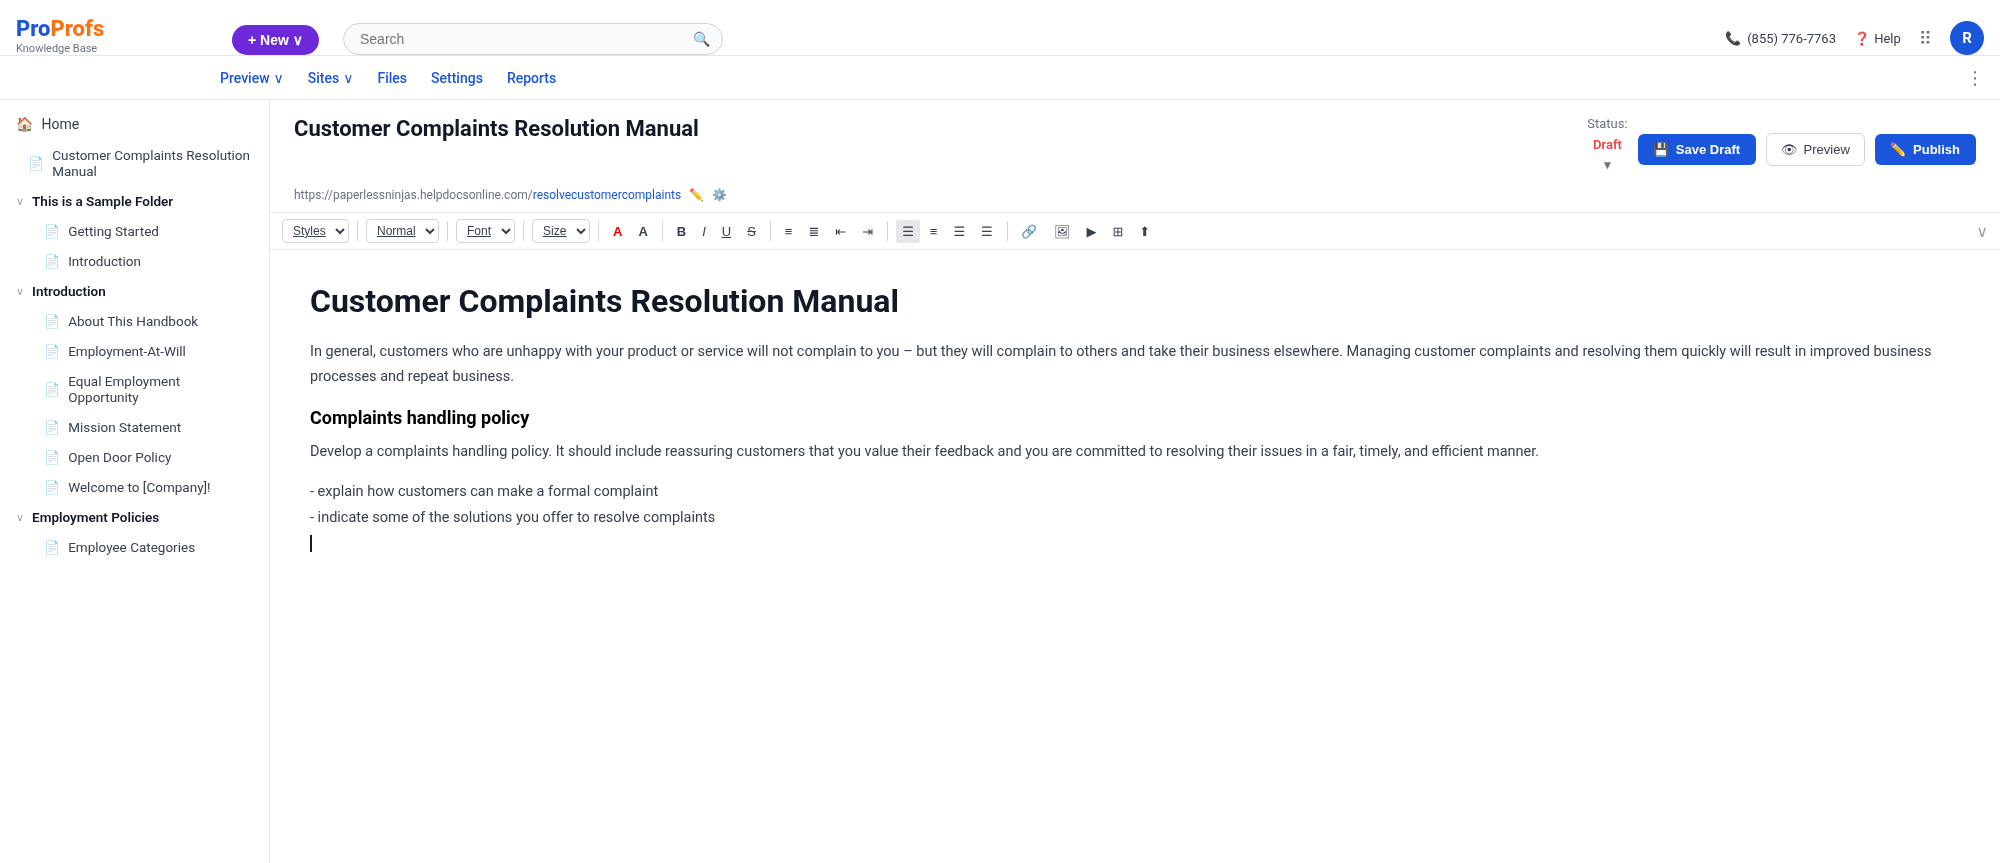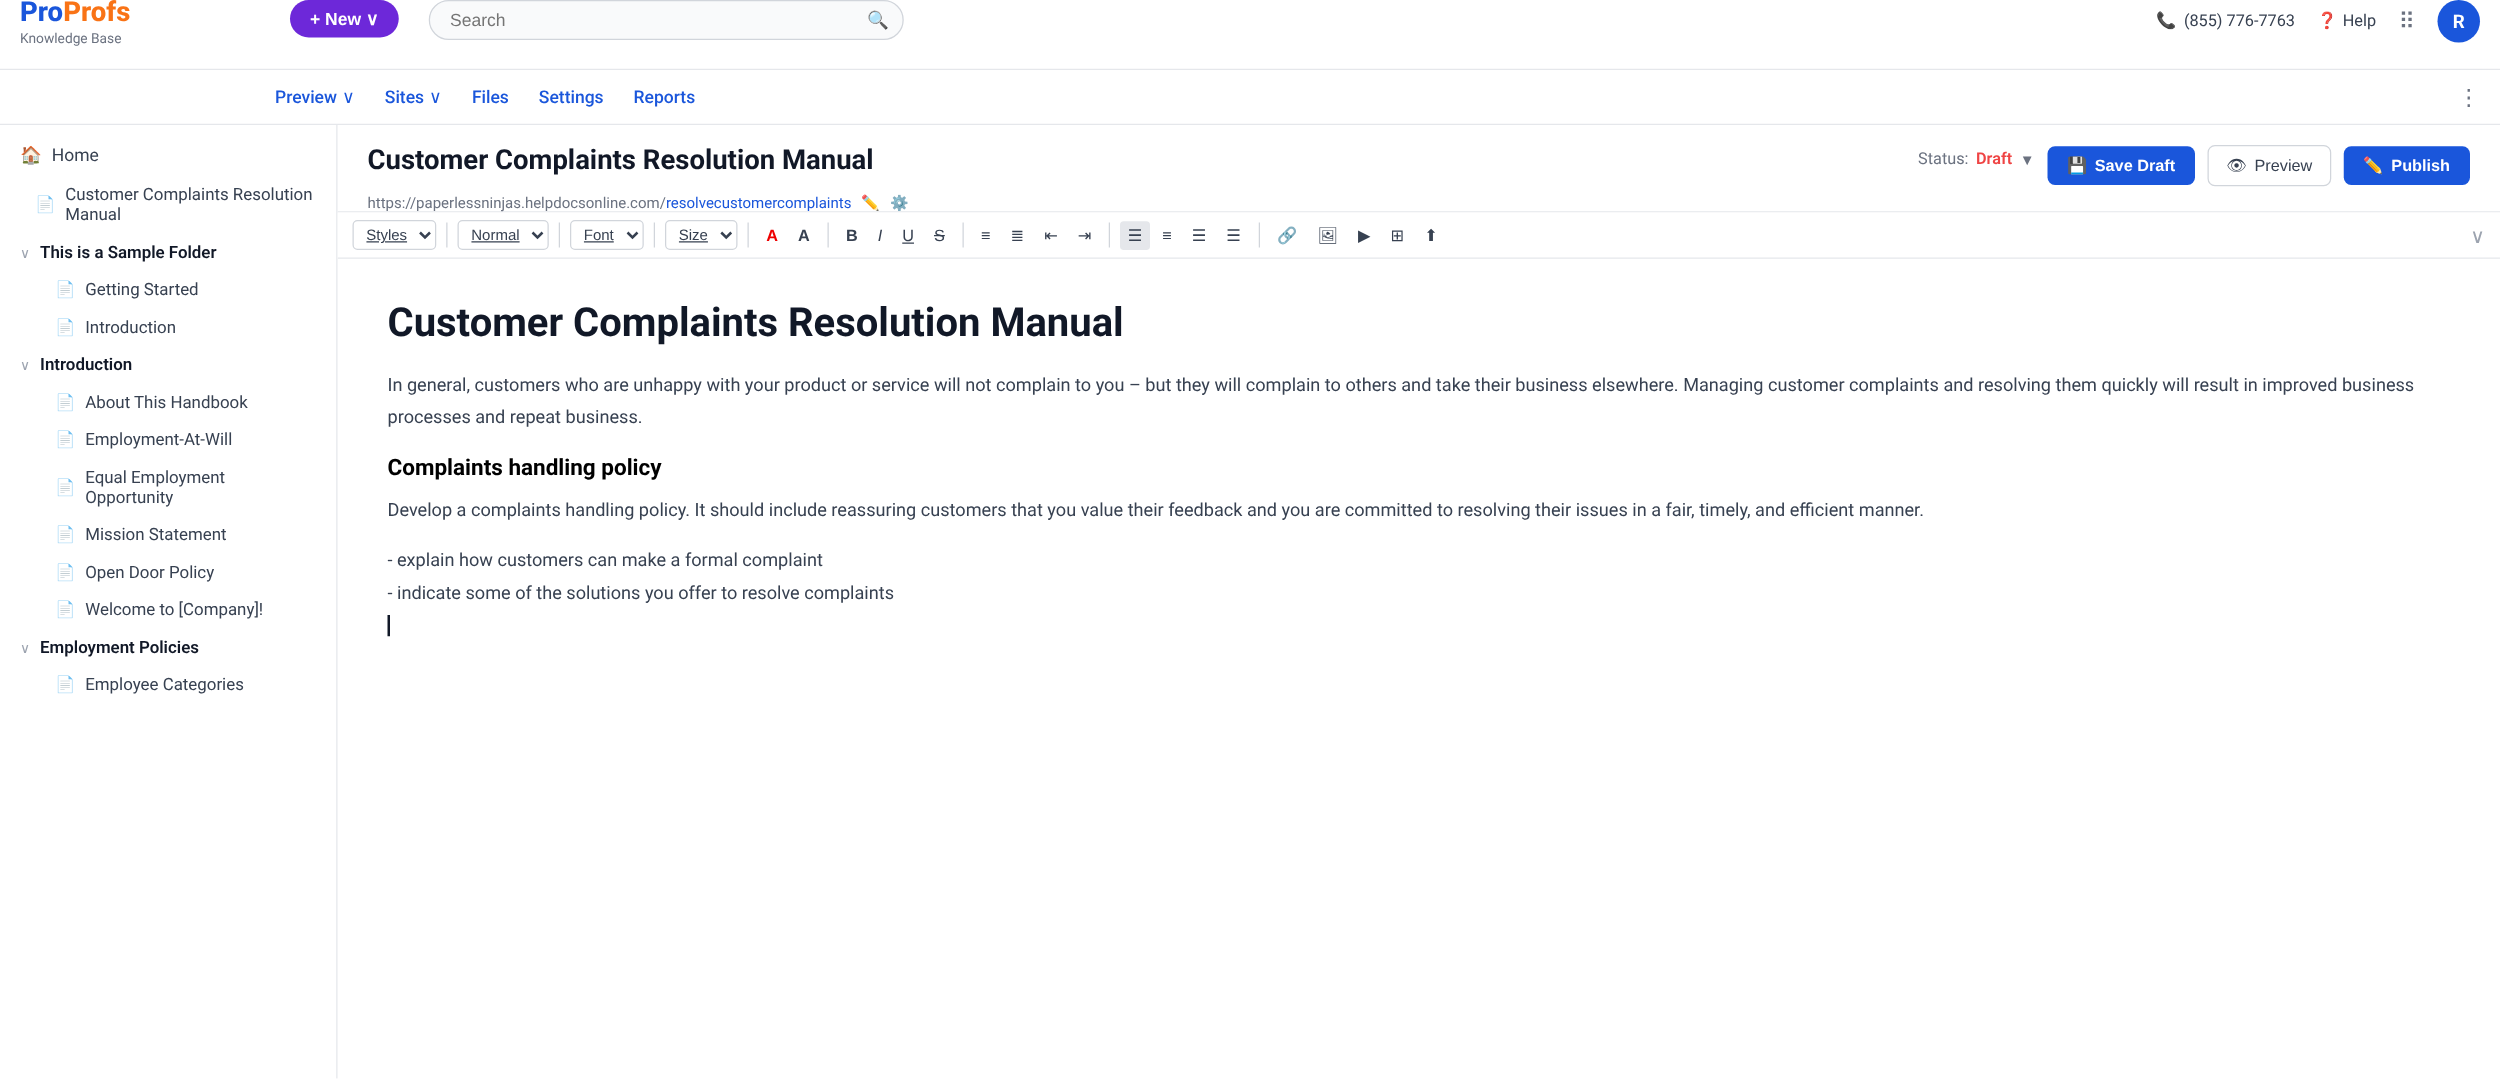--- a/index.html
+++ b/index.html
@@ -1,20 +1,20 @@
 <!DOCTYPE html>
 <html><head>
   <meta charset="utf-8">
   <style>
     * { box-sizing: border-box; margin: 0; padding: 0; }
     body { font-family: -apple-system, BlinkMacSystemFont, 'Segoe UI', Roboto, Arial, sans-serif; background: #fff; display: flex; flex-direction: column; height: 100vh; overflow: hidden; font-size: 14px; }
 
     
     .top-nav {
-      display: flex; align-items: flex-start; height: 56px; border-bottom: 1px solid #e5e7eb;
+      display: flex; align-items: flex-end; height: 56px; border-bottom: 1px solid #e5e7eb;
       padding: 0 16px; gap: 16px; background: #fff; flex-shrink: 0;
     }
     .logo-area { display: flex; align-items: center; gap: 6px; min-width: 200px; }
     .logo-text { font-size: 22px; font-weight: 800; color: #1a56db; line-height: 1; }
     .logo-text span { color: #f97316; }
     .logo-sub { font-size: 11px; color: #6b7280; margin-top: 2px; }
     .logo-block { display: flex; flex-direction: column; }
     .new-btn {
       background: #6d28d9; color: #fff; border: none; border-radius: 20px;
       padding: 7px 16px; font-size: 14px; font-weight: 600; cursor: pointer;
@@ -77,40 +77,40 @@
     
     .content-area { flex: 1; display: flex; flex-direction: column; overflow: hidden; }
 
     
     .article-header {
       padding: 16px 24px 0 24px; border-bottom: 1px solid #e5e7eb; flex-shrink: 0;
     }
     .article-title-row { display: flex; align-items: flex-start; justify-content: space-between; margin-bottom: 6px; }
     .article-title { font-size: 22px; font-weight: 700; color: #111827; }
     .header-actions { display: flex; align-items: center; gap: 10px; }
-    .status-row { display: flex; align-items: center; gap: 6px; margin-bottom: 10px; }
+    .status-row { display: flex; align-items: center; gap: 6px; margin-bottom: 10px; flex-direction: column; }
     .status-label { font-size: 13px; color: #6b7280; }
     .status-badge { color: #ef4444; font-weight: 600; font-size: 13px; }
     .status-chevron { color: #6b7280; font-size: 12px; cursor: pointer; }
     .save-draft-btn {
       background: #1a56db; color: #fff; border: none; border-radius: 6px;
       padding: 8px 16px; font-size: 13px; font-weight: 600; cursor: pointer;
       display: flex; align-items: center; gap: 6px;
     }
     .preview-btn {
       background: #fff; color: #374151; border: 1px solid #d1d5db; border-radius: 6px;
       padding: 8px 14px; font-size: 13px; cursor: pointer;
       display: flex; align-items: center; gap: 6px;
     }
     .publish-btn {
       background: #1a56db; color: #fff; border: none; border-radius: 6px;
       padding: 8px 16px; font-size: 13px; font-weight: 600; cursor: pointer;
       display: flex; align-items: center; gap: 6px;
     }
-    .url-row { display: flex; align-items: center; gap: 8px; }
+    .url-row { display: flex; align-items: center; gap: 8px; margin-bottom: 10px; }
     .url-text { font-size: 12px; color: #6b7280; }
     .url-link { color: #1a56db; }
     .url-icon { color: #9ca3af; font-size: 12px; cursor: pointer; }
 
     
     .toolbar {
       display: flex; align-items: center; gap: 4px; padding: 6px 12px;
       border-bottom: 1px solid #e5e7eb; background: #fff; flex-wrap: wrap;
       flex-shrink: 0;
     }

